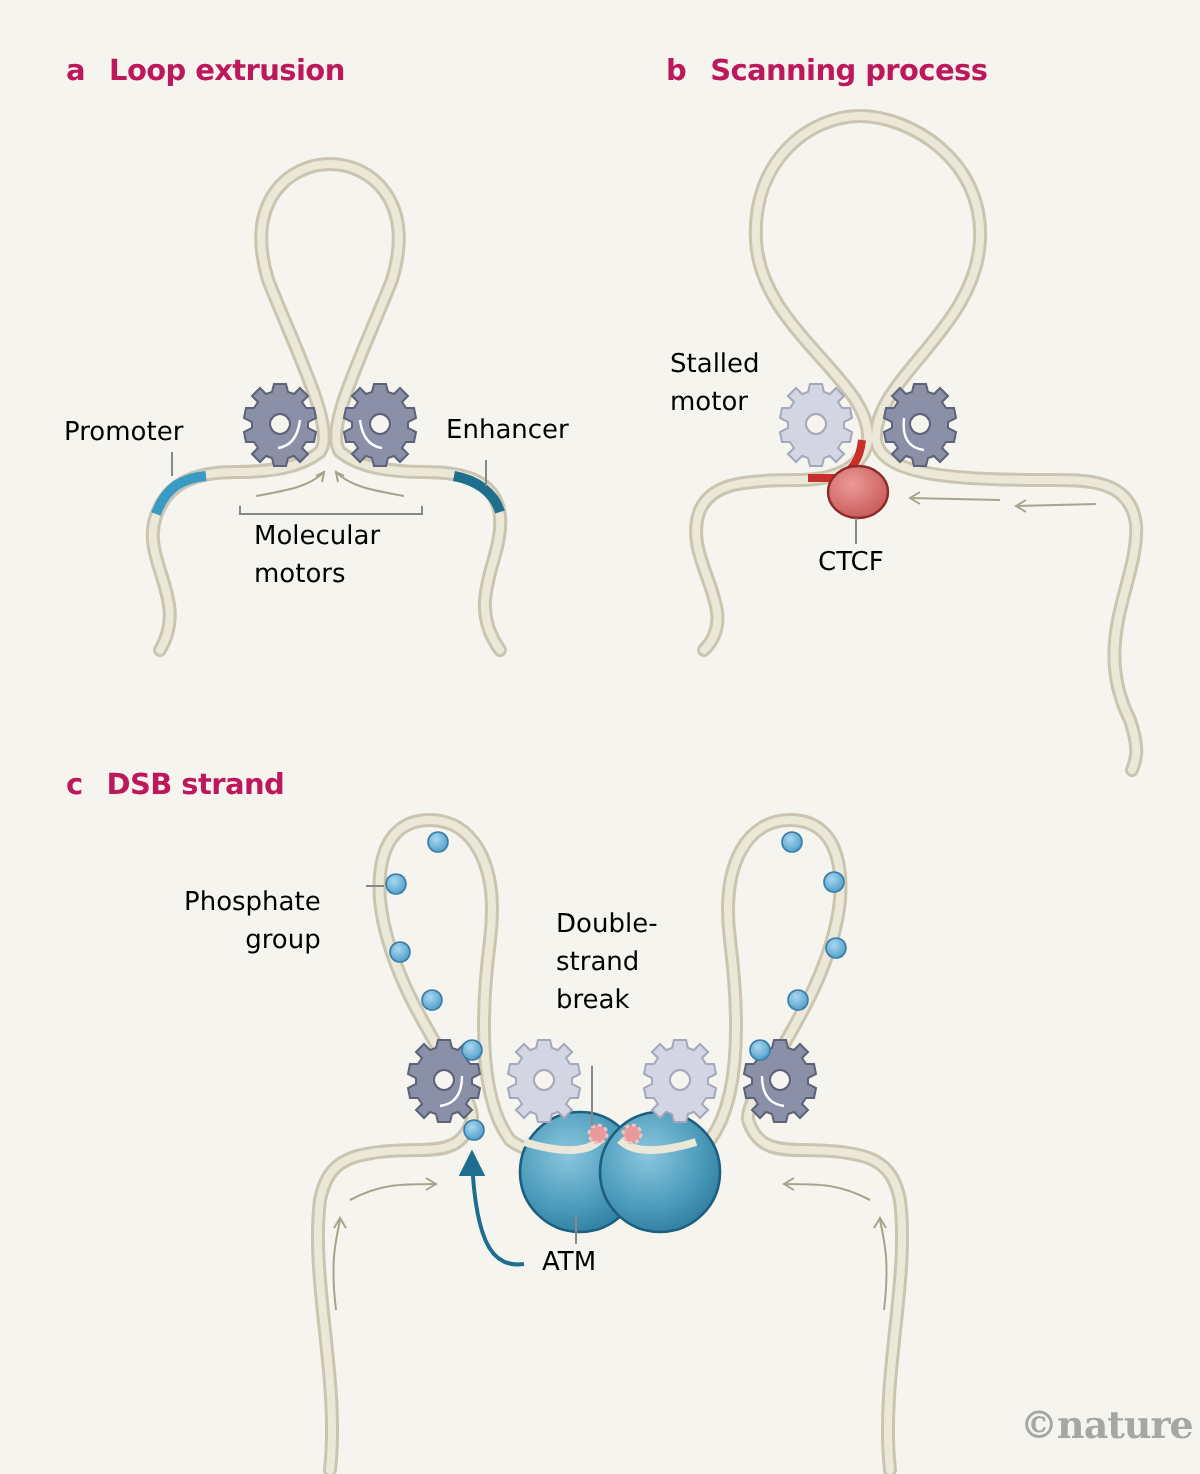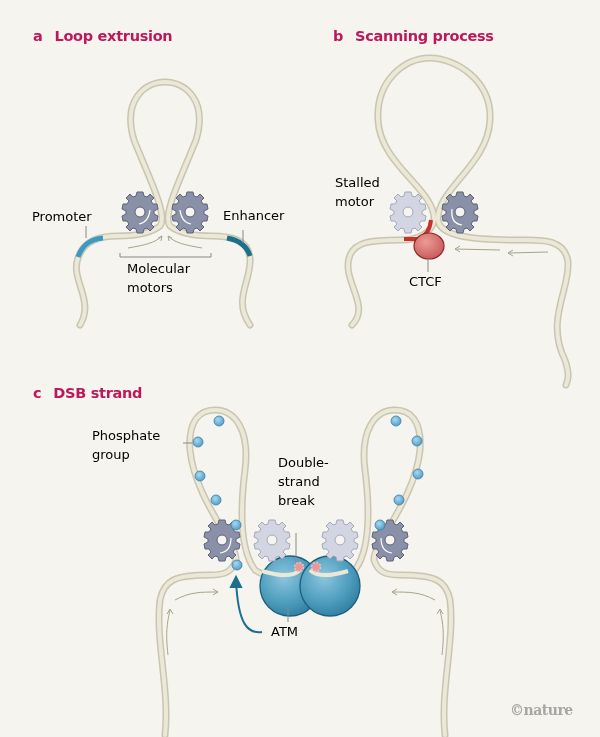--- a/index.html
+++ b/index.html
@@ -1,20 +1,20 @@
 <!DOCTYPE html>
 <html><head>
 <meta charset="utf-8">
 <style>
   html, body { margin: 0; padding: 0; }
   body { width: 600px; height: 737px; background: #f5f4ee; position: relative; overflow: hidden; font-family: "Liberation Sans", sans-serif; }
   .panel-title { position: absolute; font-family: "DejaVu Sans", sans-serif; font-weight: bold; font-size: 14.5px; color: #be185d; letter-spacing: -0.3px; white-space: nowrap; }
   .panel-title .letter { margin-right: 12px; }
   .label { position: absolute; font-family: "DejaVu Sans", sans-serif; font-size: 13px; color: #000000; line-height: 19px; white-space: nowrap; }
-  .credit { position: absolute; font-family: "DejaVu Serif", serif; font-weight: bold; font-size: 14px; color: #a6a6a6; letter-spacing: -0.5px; }
+  .credit { position: absolute; font-family: "DejaVu Serif", serif; font-weight: bold; font-size: 19px; color: #a6a6a6; letter-spacing: -0.5px; }
   svg { position: absolute; left: 0; top: 0; }
 </style>
 </head>
 <body>
 
 <div class="panel-title" style="left:33px; top:28px;"><span class="letter">a</span><span>Loop extrusion</span></div>
 <div class="panel-title" style="left:333px; top:28px;"><span class="letter">b</span><span>Scanning process</span></div>
 <div class="panel-title" style="left:33px; top:385px;"><span class="letter">c</span><span>DSB strand</span></div>
 
 <svg width="600" height="737" viewBox="0 0 600 737">
@@ -152,21 +152,21 @@
   <div>Molecular</div>
   <div>motors</div>
 </div>
 
 <div class="label" style="left:335px; top:173px;">
   <div>Stalled</div>
   <div>motor</div>
 </div>
 <div class="label" style="left:409px; top:272px;">CTCF</div>
 
-<div class="label" style="left:92px; top:426px;">
+<div class="label" style="left:92px; top:442px;text-align:right;">
   <div>Phosphate</div>
   <div>group</div>
 </div>
 <div class="label" style="left:278px; top:453px;">
   <div>Double-</div>
   <div>strand</div>
   <div>break</div>
 </div>
 <div class="label" style="left:271px; top:622px;">ATM</div>
 

